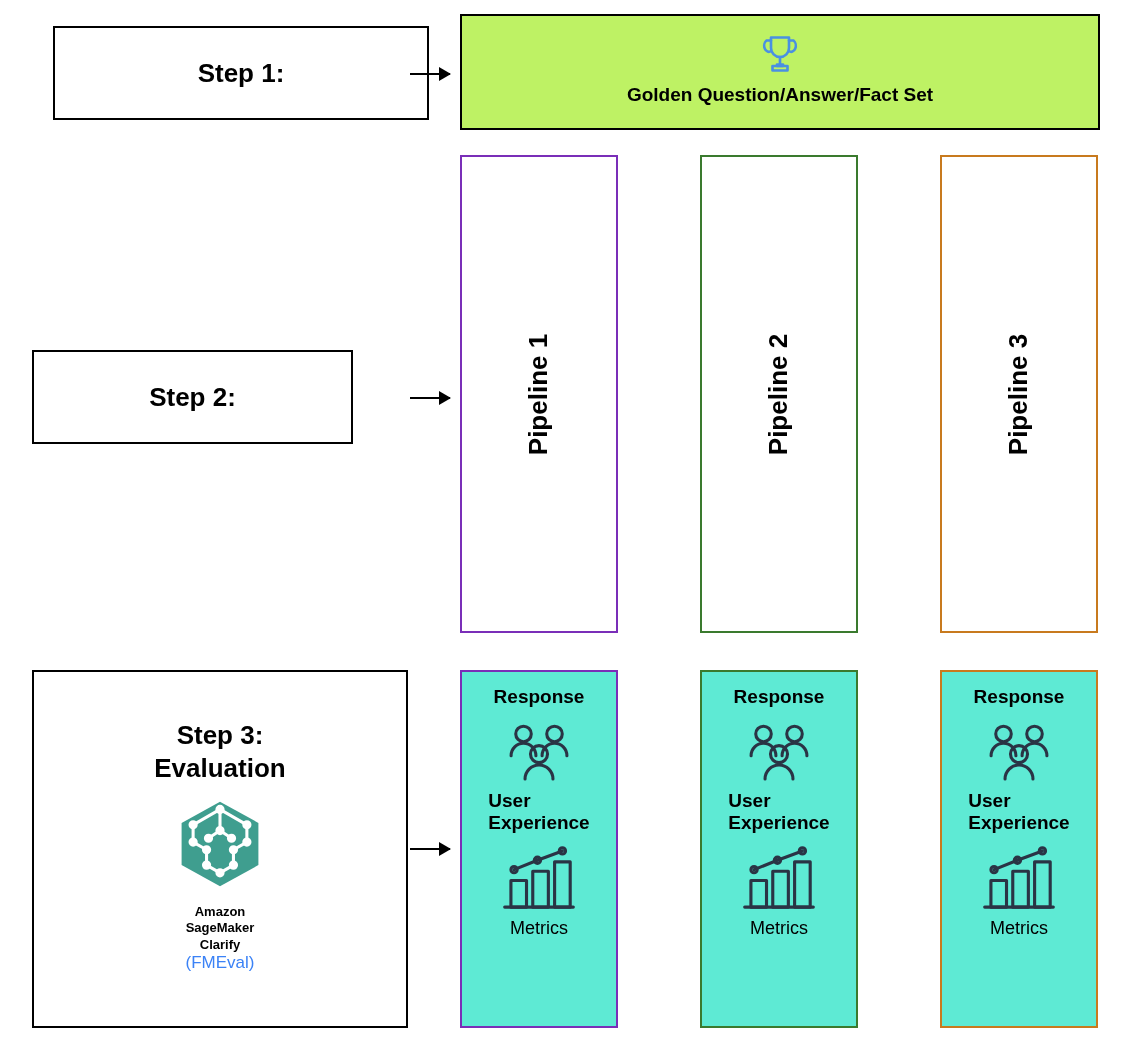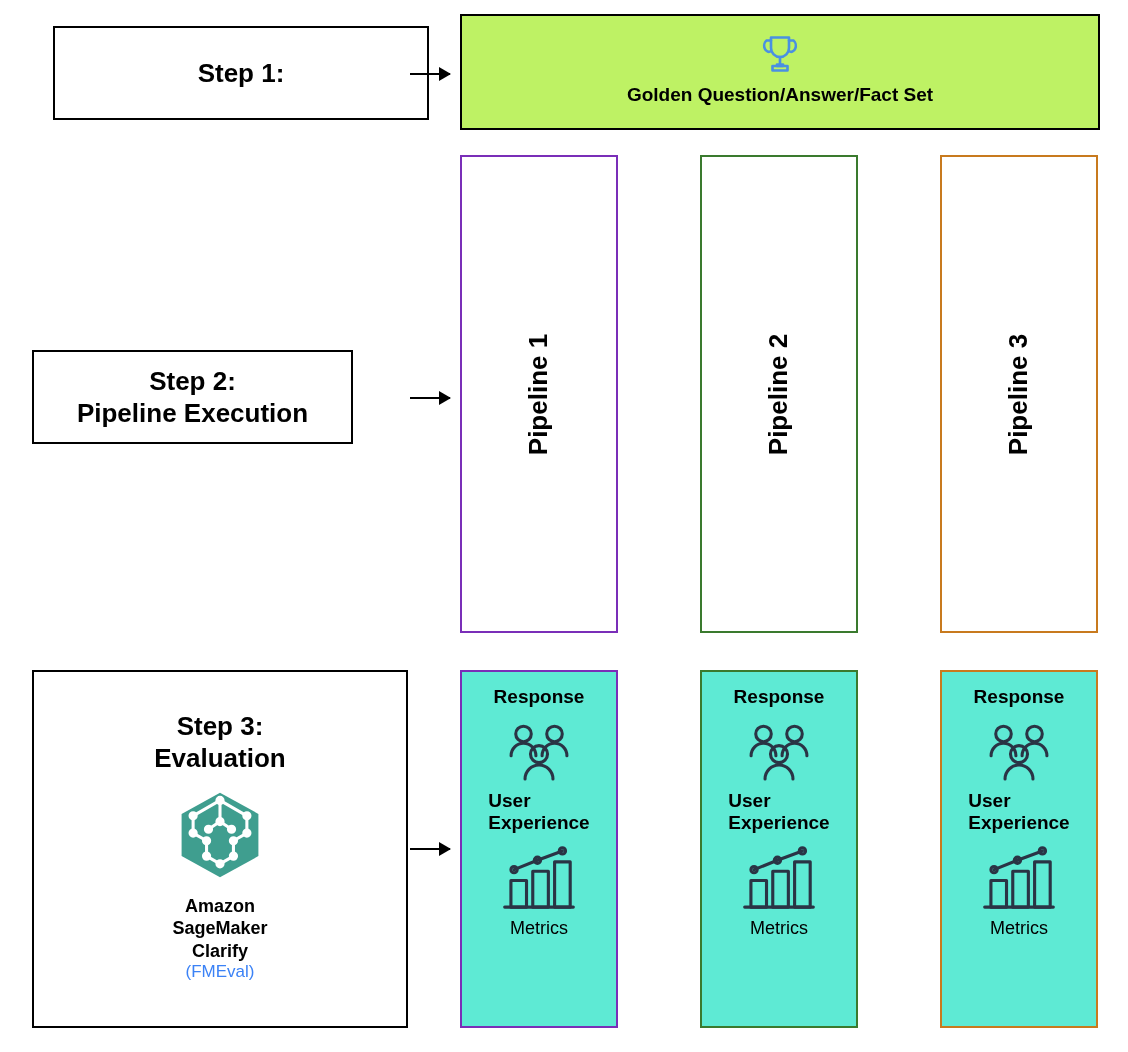--- a/index.html
+++ b/index.html
@@ -19,21 +19,21 @@
     align-items: center;
     justify-content: center;
     text-align: center;
   }
   .step-label {
     font-size: 26px;
     font-weight: 800;
     line-height: 1.25;
   }
   .sub-label {
-    font-size: 18px;
+    font-size: 13px;
     font-weight: 700;
     color: #000;
     line-height: 1.25;
     margin-top: 6px;
   }
   .sub-label-light {
     font-size: 17px;
     font-weight: 400;
     color: #3b82f6;
   }
@@ -123,21 +123,20 @@
       <path d="M32 36 v10"></path>
       <path d="M22 54 h20 v-6 h-20 z"></path>
       <path d="M28 46 h8 v2 h-8 z"></path>
     </g>
   </svg>
   <div class="golden-label">Golden Question/Answer/Fact Set</div>
 </div>
 
 <div class="box" style="left:32px; top:350px; width:321px; height:94px;">
   <div class="step-label">Step 2:</div>
-  <div class="step-label">Pipeline Execution</div>
 </div>
 
 <div class="arrow" style="left:410px; top:397px; width:40px;"></div>
 
 <div class="pipe-box" style="left:460px; top:155px; width:158px; height:478px; border-color:#7a2eb8;">
   <div class="pipe-label">Pipeline 1</div>
 </div>
 
 <div class="pipe-box" style="left:700px; top:155px; width:158px; height:478px; border-color:#3a7a2e;">
   <div class="pipe-label">Pipeline 2</div>

